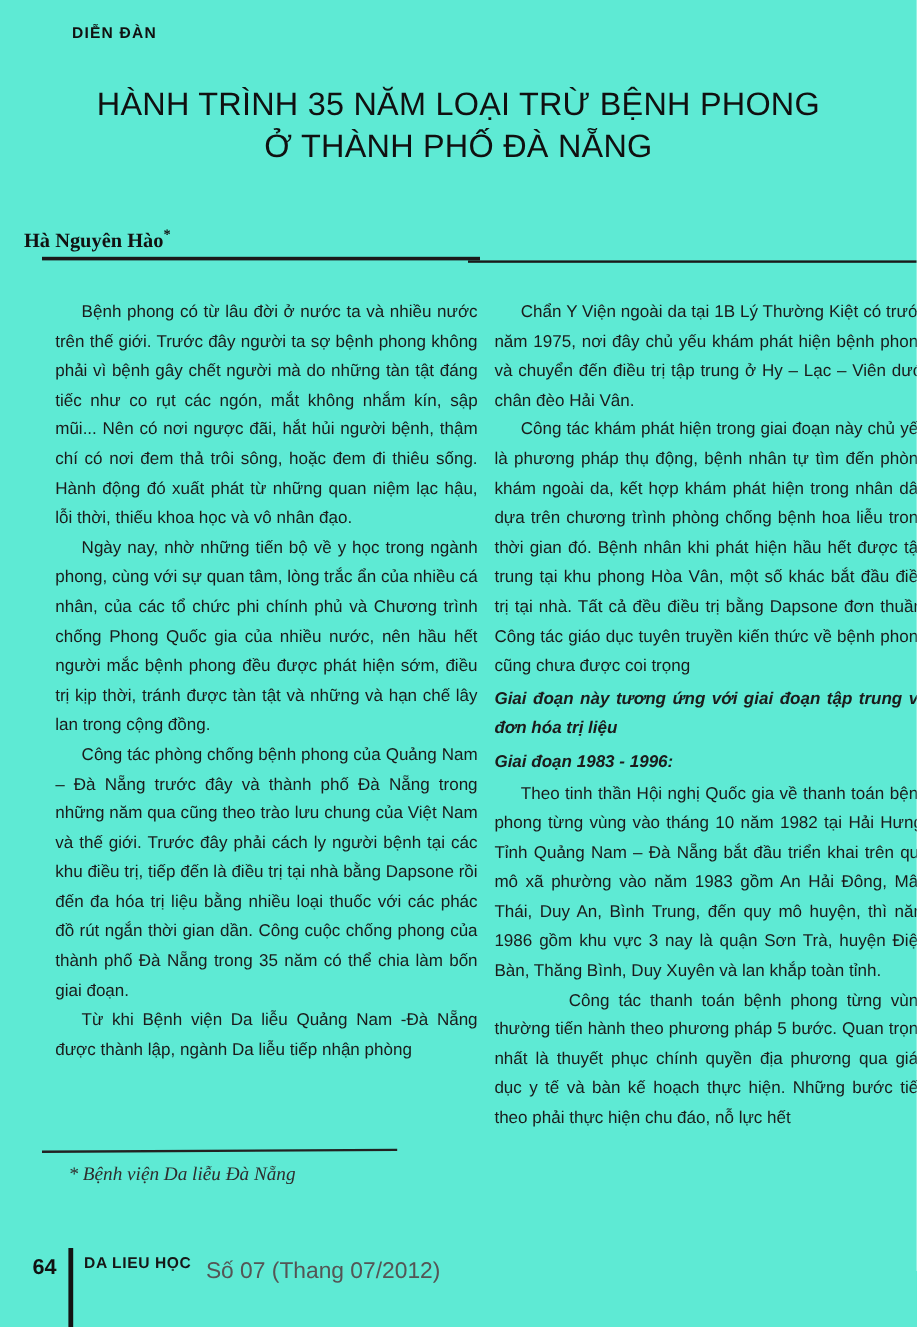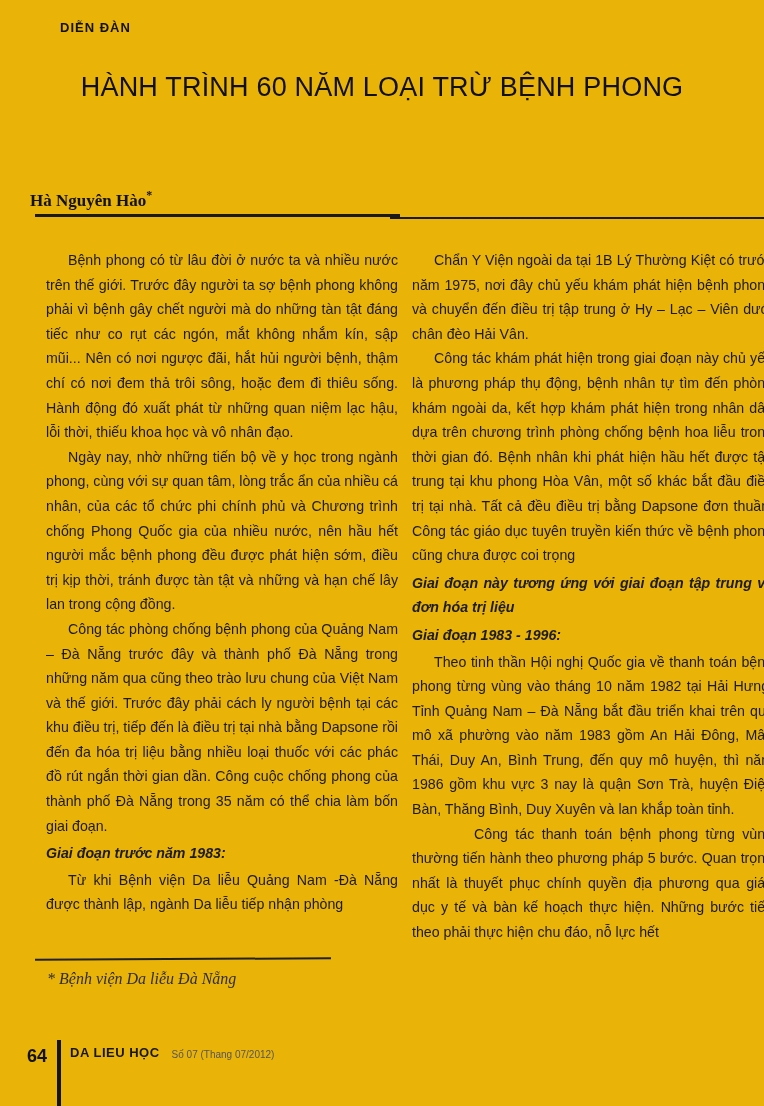--- a/index.html
+++ b/index.html
@@ -1,91 +1,91 @@
 <!DOCTYPE html>
 <html><head>
 <meta charset="utf-8">
 <style>
   html,body{margin:0;padding:0;background:#ffffff;}
   .page{
     position:relative;
     width:764px;height:1106px;
-    background:#eab308;
+    background:#5eead4;
     overflow:hidden;
     font-family:"Liberation Sans",sans-serif;
     color:#1b1b1b;
     text-decoration:underline;
   }
   .section-label{
     position:absolute;left:60px;top:20px;
     font-size:13px;font-weight:700;letter-spacing:1px;color:#111;
   }
   .title{
     position:absolute;left:0;top:70px;width:764px;
     text-align:center;color:#101010;
     font-size:27px;line-height:35px;font-weight:400;letter-spacing:0.2px;
   }
   .author{
-    position:absolute;left:30px;top:188px;
+    position:absolute;left:20px;top:188px;
     font-family:"Liberation Serif",serif;
     font-size:17px;font-weight:700;color:#111;text-align:center;
   }
   .author .star{font-size:12px;vertical-align:super;}
   .rule-a,.rule-b{position:absolute;background:#1a1a1a;}
   .rule-a{left:35px;top:214px;width:365px;height:3px;}
   .rule-b{left:390px;top:217px;width:374px;height:2px;}
   .columns{
     position:absolute;left:46px;top:248px;width:727px;
     display:flex;gap:14px;
   }
   .col{font-size:14.2px;line-height:24.6px;text-align:justify;}
   .col-left{width:352px;height:716px;overflow:hidden;}
   .col-right{width:361px;}
   .para{margin:0;text-indent:22px;}
   .para.big-indent{text-indent:62px;}
   .subhead{margin:3px 0 2px 0;font-weight:700;font-style:italic;text-indent:0;}
   .footnote{position:absolute;left:35px;top:958px;width:340px;}
   .footnote-rule{width:296px;height:2px;background:#222;transform:rotate(-0.3deg);}
   .footnote-text{
-    margin-top:10px;margin-left:12px;
+    margin-top:10px;margin-left:22px;
     font-family:"Liberation Serif",serif;font-style:italic;
     font-size:16px;color:#2e2e2e;
   }
   .footer{
     position:absolute;left:27px;top:1040px;
     display:flex;align-items:flex-start;
   }
   .footer .page-num{font-size:18px;font-weight:700;color:#111;margin-top:6px;}
   .footer .bar{width:4px;height:66px;background:#131313;margin-left:10px;margin-right:9px;}
   .footer .journal{font-size:13px;font-weight:700;letter-spacing:0.5px;color:#161616;margin-top:5px;}
-  .footer .issue{font-size:10px;color:#555;margin-top:9px;margin-left:12px;}
+  .footer .issue{font-size:19px;color:#555;margin-top:9px;margin-left:12px;}
 </style>
 </head>
 <body>
 
 <div class="page">
 
   <div class="section-label">DIỄN ĐÀN</div>
 
   <div class="title">
-    <div>HÀNH TRÌNH 60 NĂM LOẠI TRỪ BỆNH PHONG</div>
+    <div>HÀNH TRÌNH 35 NĂM LOẠI TRỪ BỆNH PHONG</div>
+    <div>Ở THÀNH PHỐ ĐÀ NẴNG</div>
   </div>
 
   <div class="author"><span>Hà Nguyên Hào</span><span class="star">*</span></div>
 
   <div class="rule-a"></div>
   <div class="rule-b"></div>
 
   <div class="columns">
 
     <div class="col col-left">
       <p class="para">Bệnh phong có từ lâu đời ở nước ta và nhiều nước trên thế giới. Trước đây người ta sợ bệnh phong không phải vì bệnh gây chết người mà do những tàn tật đáng tiếc như co rụt các ngón, mắt không nhắm kín, sập mũi... Nên có nơi ngược đãi, hắt hủi người bệnh, thậm chí có nơi đem thả trôi sông, hoặc đem đi thiêu sống. Hành động đó xuất phát từ những quan niệm lạc hậu, lỗi thời, thiếu khoa học và vô nhân đạo.</p>
       <p class="para">Ngày nay, nhờ những tiến bộ về y học trong ngành phong, cùng với sự quan tâm, lòng trắc ẩn của nhiều cá nhân, của các tổ chức phi chính phủ và Chương trình chống Phong Quốc gia của nhiều nước, nên hầu hết người mắc bệnh phong đều được phát hiện sớm, điều trị kịp thời, tránh được tàn tật và những và hạn chế lây lan trong cộng đồng.</p>
       <p class="para">Công tác phòng chống bệnh phong của Quảng Nam – Đà Nẵng trước đây và thành phố Đà Nẵng trong những năm qua cũng theo trào lưu chung của Việt Nam và thế giới. Trước đây phải cách ly người bệnh tại các khu điều trị, tiếp đến là điều trị tại nhà bằng Dapsone rồi đến đa hóa trị liệu bằng nhiều loại thuốc với các phác đồ rút ngắn thời gian dần. Công cuộc chống phong của thành phố Đà Nẵng trong 35 năm có thể chia làm bốn giai đoạn.</p>
-      <p class="para subhead">Giai đoạn trước năm 1983:</p>
       <p class="para">Từ khi Bệnh viện Da liễu Quảng Nam -Đà Nẵng được thành lập, ngành Da liễu tiếp nhận phòng</p>
     </div>
 
     <div class="col col-right">
       <p class="para">Chẩn Y Viện ngoài da tại 1B Lý Thường Kiệt có trước năm 1975, nơi đây chủ yếu khám phát hiện bệnh phong và chuyển đến điều trị tập trung ở Hy – Lạc – Viên dưới chân đèo Hải Vân.</p>
       <p class="para">Công tác khám phát hiện trong giai đoạn này chủ yếu là phương pháp thụ động, bệnh nhân tự tìm đến phòng khám ngoài da, kết hợp khám phát hiện trong nhân dân dựa trên chương trình phòng chống bệnh hoa liễu trong thời gian đó. Bệnh nhân khi phát hiện hầu hết được tập trung tại khu phong Hòa Vân, một số khác bắt đầu điều trị tại nhà. Tất cả đều điều trị bằng Dapsone đơn thuần. Công tác giáo dục tuyên truyền kiến thức về bệnh phong cũng chưa được coi trọng</p>
       <p class="para subhead">Giai đoạn này tương ứng với giai đoạn tập trung và đơn hóa trị liệu</p>
       <p class="para subhead">Giai đoạn 1983 - 1996:</p>
       <p class="para">Theo tinh thần Hội nghị Quốc gia về thanh toán bệnh phong từng vùng vào tháng 10 năm 1982 tại Hải Hưng, Tỉnh Quảng Nam – Đà Nẵng bắt đầu triển khai trên quy mô xã phường vào năm 1983 gồm An Hải Đông, Mân Thái, Duy An, Bình Trung, đến quy mô huyện, thì năm 1986 gồm khu vực 3 nay là quận Sơn Trà, huyện Điện Bàn, Thăng Bình, Duy Xuyên và lan khắp toàn tỉnh.</p>
       <p class="para big-indent">Công tác thanh toán bệnh phong từng vùng thường tiến hành theo phương pháp 5 bước. Quan trọng nhất là thuyết phục chính quyền địa phương qua giáo dục y tế và bàn kế hoạch thực hiện. Những bước tiếp theo phải thực hiện chu đáo, nỗ lực hết</p>

